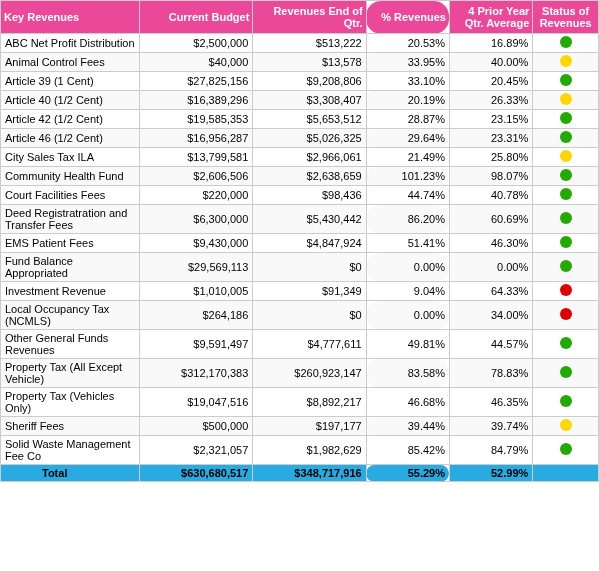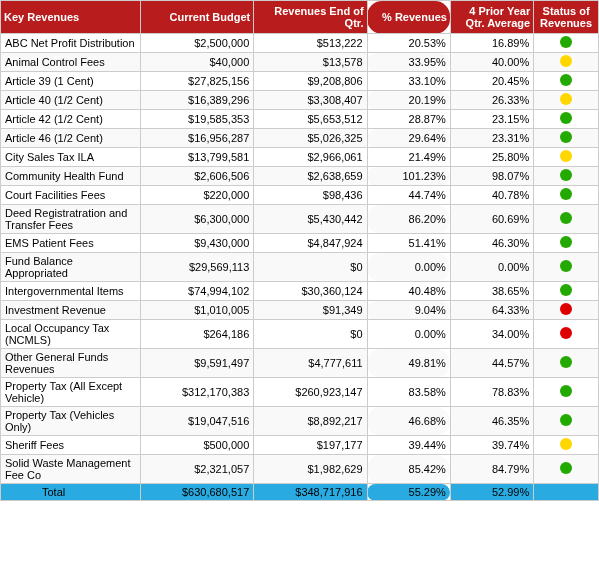--- a/index.html
+++ b/index.html
@@ -1,19 +1,19 @@
 <!DOCTYPE html>
 <html><head>
   <meta charset="utf-8">
   <style>
     * { box-sizing: border-box; margin: 0; padding: 0; }
     body { font-family: Arial, sans-serif; font-size: 11px; background: #fff; }
     table { border-collapse: collapse; width: 599px; }
     th {
-      background-color: #b91c1c;
+      background-color: #ec4899;
       color: white;
       font-weight: bold;
       text-align: center;
       padding: 4px 3px;
       border: 1px solid #ccc;
       vertical-align: middle;
     }
     td {
       border: 1px solid #ccc;
       padding: 2px 4px;
@@ -23,21 +23,21 @@
     tr:nth-child(odd) td { background-color: #ffffff; }
     .col-key { text-align: left; width: 185px; }
     .col-budget { text-align: right; width: 88px; }
     .col-rev-end { text-align: right; width: 95px; }
     .col-pct { text-align: right; width: 70px; border-radius: 15px; }
     .col-prior { text-align: right; width: 70px; margin-top: 44px; }
     .col-status { text-align: center; width: 71px; }
     .total-row td {
       background-color: #29ABE2 !important;
       color: #000;
-      font-weight: normal;
+      font-weight: bold;
       text-align: center;
       padding-left: 41px;
     }
     .total-row td.col-key { text-align: left; }
     .dot {
       display: inline-block;
       width: 12px;
       height: 12px;
       border-radius: 50%;
     }
@@ -150,28 +150,20 @@
     </tr>
       <tr>
       <td class="col-key">Fund Balance Appropriated</td>
       <td class="col-budget">$29,569,113</td>
       <td class="col-rev-end">$0</td>
       <td class="col-pct">0.00%</td>
       <td class="col-prior">0.00%</td>
       <td class="col-status"><span class="dot dot-green"></span></td>
     </tr>
       <tr>
-      <td class="col-key">Intergovernmental Items</td>
-      <td class="col-budget">$74,994,102</td>
-      <td class="col-rev-end">$30,360,124</td>
-      <td class="col-pct">40.48%</td>
-      <td class="col-prior">38.65%</td>
-      <td class="col-status"><span class="dot dot-green"></span></td>
-    </tr>
-      <tr>
       <td class="col-key">Investment Revenue</td>
       <td class="col-budget">$1,010,005</td>
       <td class="col-rev-end">$91,349</td>
       <td class="col-pct">9.04%</td>
       <td class="col-prior">64.33%</td>
       <td class="col-status"><span class="dot dot-red"></span></td>
     </tr>
       <tr>
       <td class="col-key">Local Occupancy Tax (NCMLS)</td>
       <td class="col-budget">$264,186</td>

